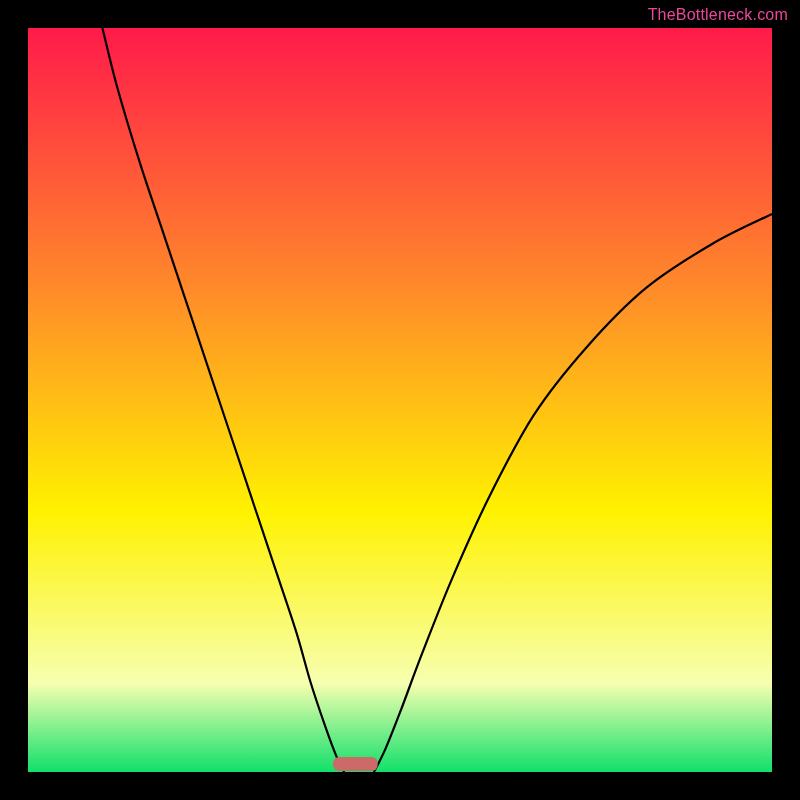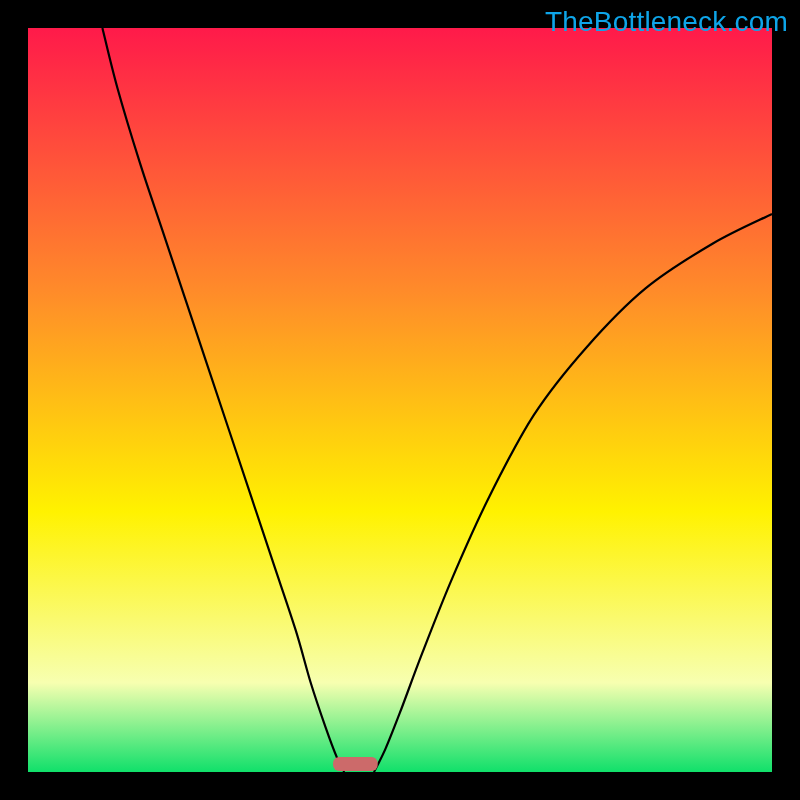--- a/index.html
+++ b/index.html
@@ -23,22 +23,22 @@
     position: absolute;
     left: 0;
     top: 0;
     width: 744px;
     height: 744px;
   }
   .watermark {
     position: absolute;
     top: 6px;
     right: 12px;
-    color: #0ea5e9;
-    font-size: 28px;
+    color: #ec4899;
+    font-size: 16px;
     font-weight: 400;
     letter-spacing: 0.2px;
     user-select: none;
   }
   svg { display: block; }
 </style>
 </head>
 <body>
 
 <div class="frame">

